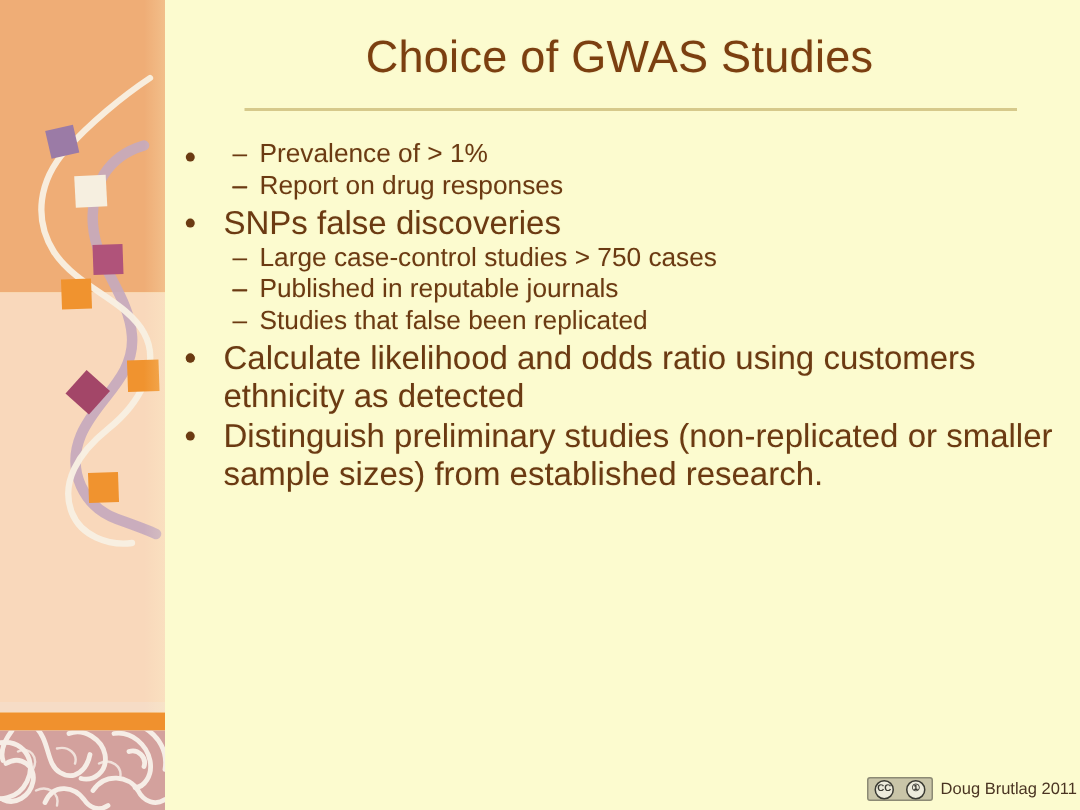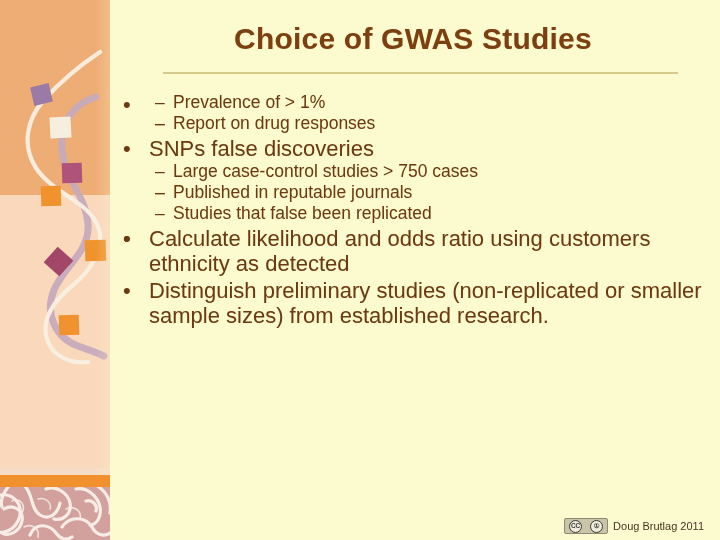--- a/index.html
+++ b/index.html
@@ -24,21 +24,21 @@
     background:linear-gradient(to right, rgba(252,251,207,0) 0%, rgba(252,251,207,0.22) 100%);}
 
   .sidebar svg{position:absolute;left:0;top:0;}
 
   .sq{position:absolute;}
 
   
   .title{
     position:absolute;left:113px;top:22px;width:600px;
     text-align:center;
-    font-size:30px;font-weight:bold;color:#7B3F10;
+    font-size:30px;font-weight:normal;color:#7B3F10;
     letter-spacing:0.2px;
     text-shadow:0 0 1px rgba(123,63,16,0.18);
   }
   .rule{
     position:absolute;left:163px;top:72px;width:515px;height:2px;
     background:#D6C98B;
   }
 
   .body{position:absolute;left:113px;top:90px;width:607px;}
 
@@ -63,21 +63,21 @@
     line-height:21px;
     text-shadow:0 0 1px rgba(107,58,18,0.10);
   }
   .l2 .dash{
     position:absolute;left:42px;top:0;
     font-size:17.5px;line-height:21px;color:#6B3A12;
   }
 
   
   .footer{
-    position:absolute;right:16px;bottom:6px;
+    position:absolute;right:2px;bottom:6px;
     display:flex;align-items:center;gap:5px;
   }
   .cc-badge{
     width:44px;height:16px;background:#C9C5A8;border:1px solid #8C8A74;
     border-radius:2px;display:flex;align-items:center;justify-content:space-around;
     box-sizing:border-box;
   }
   .cc-badge .circ{
     width:11px;height:11px;border-radius:50%;
     border:1.5px solid #3A3A33;background:#EDEBDC;

